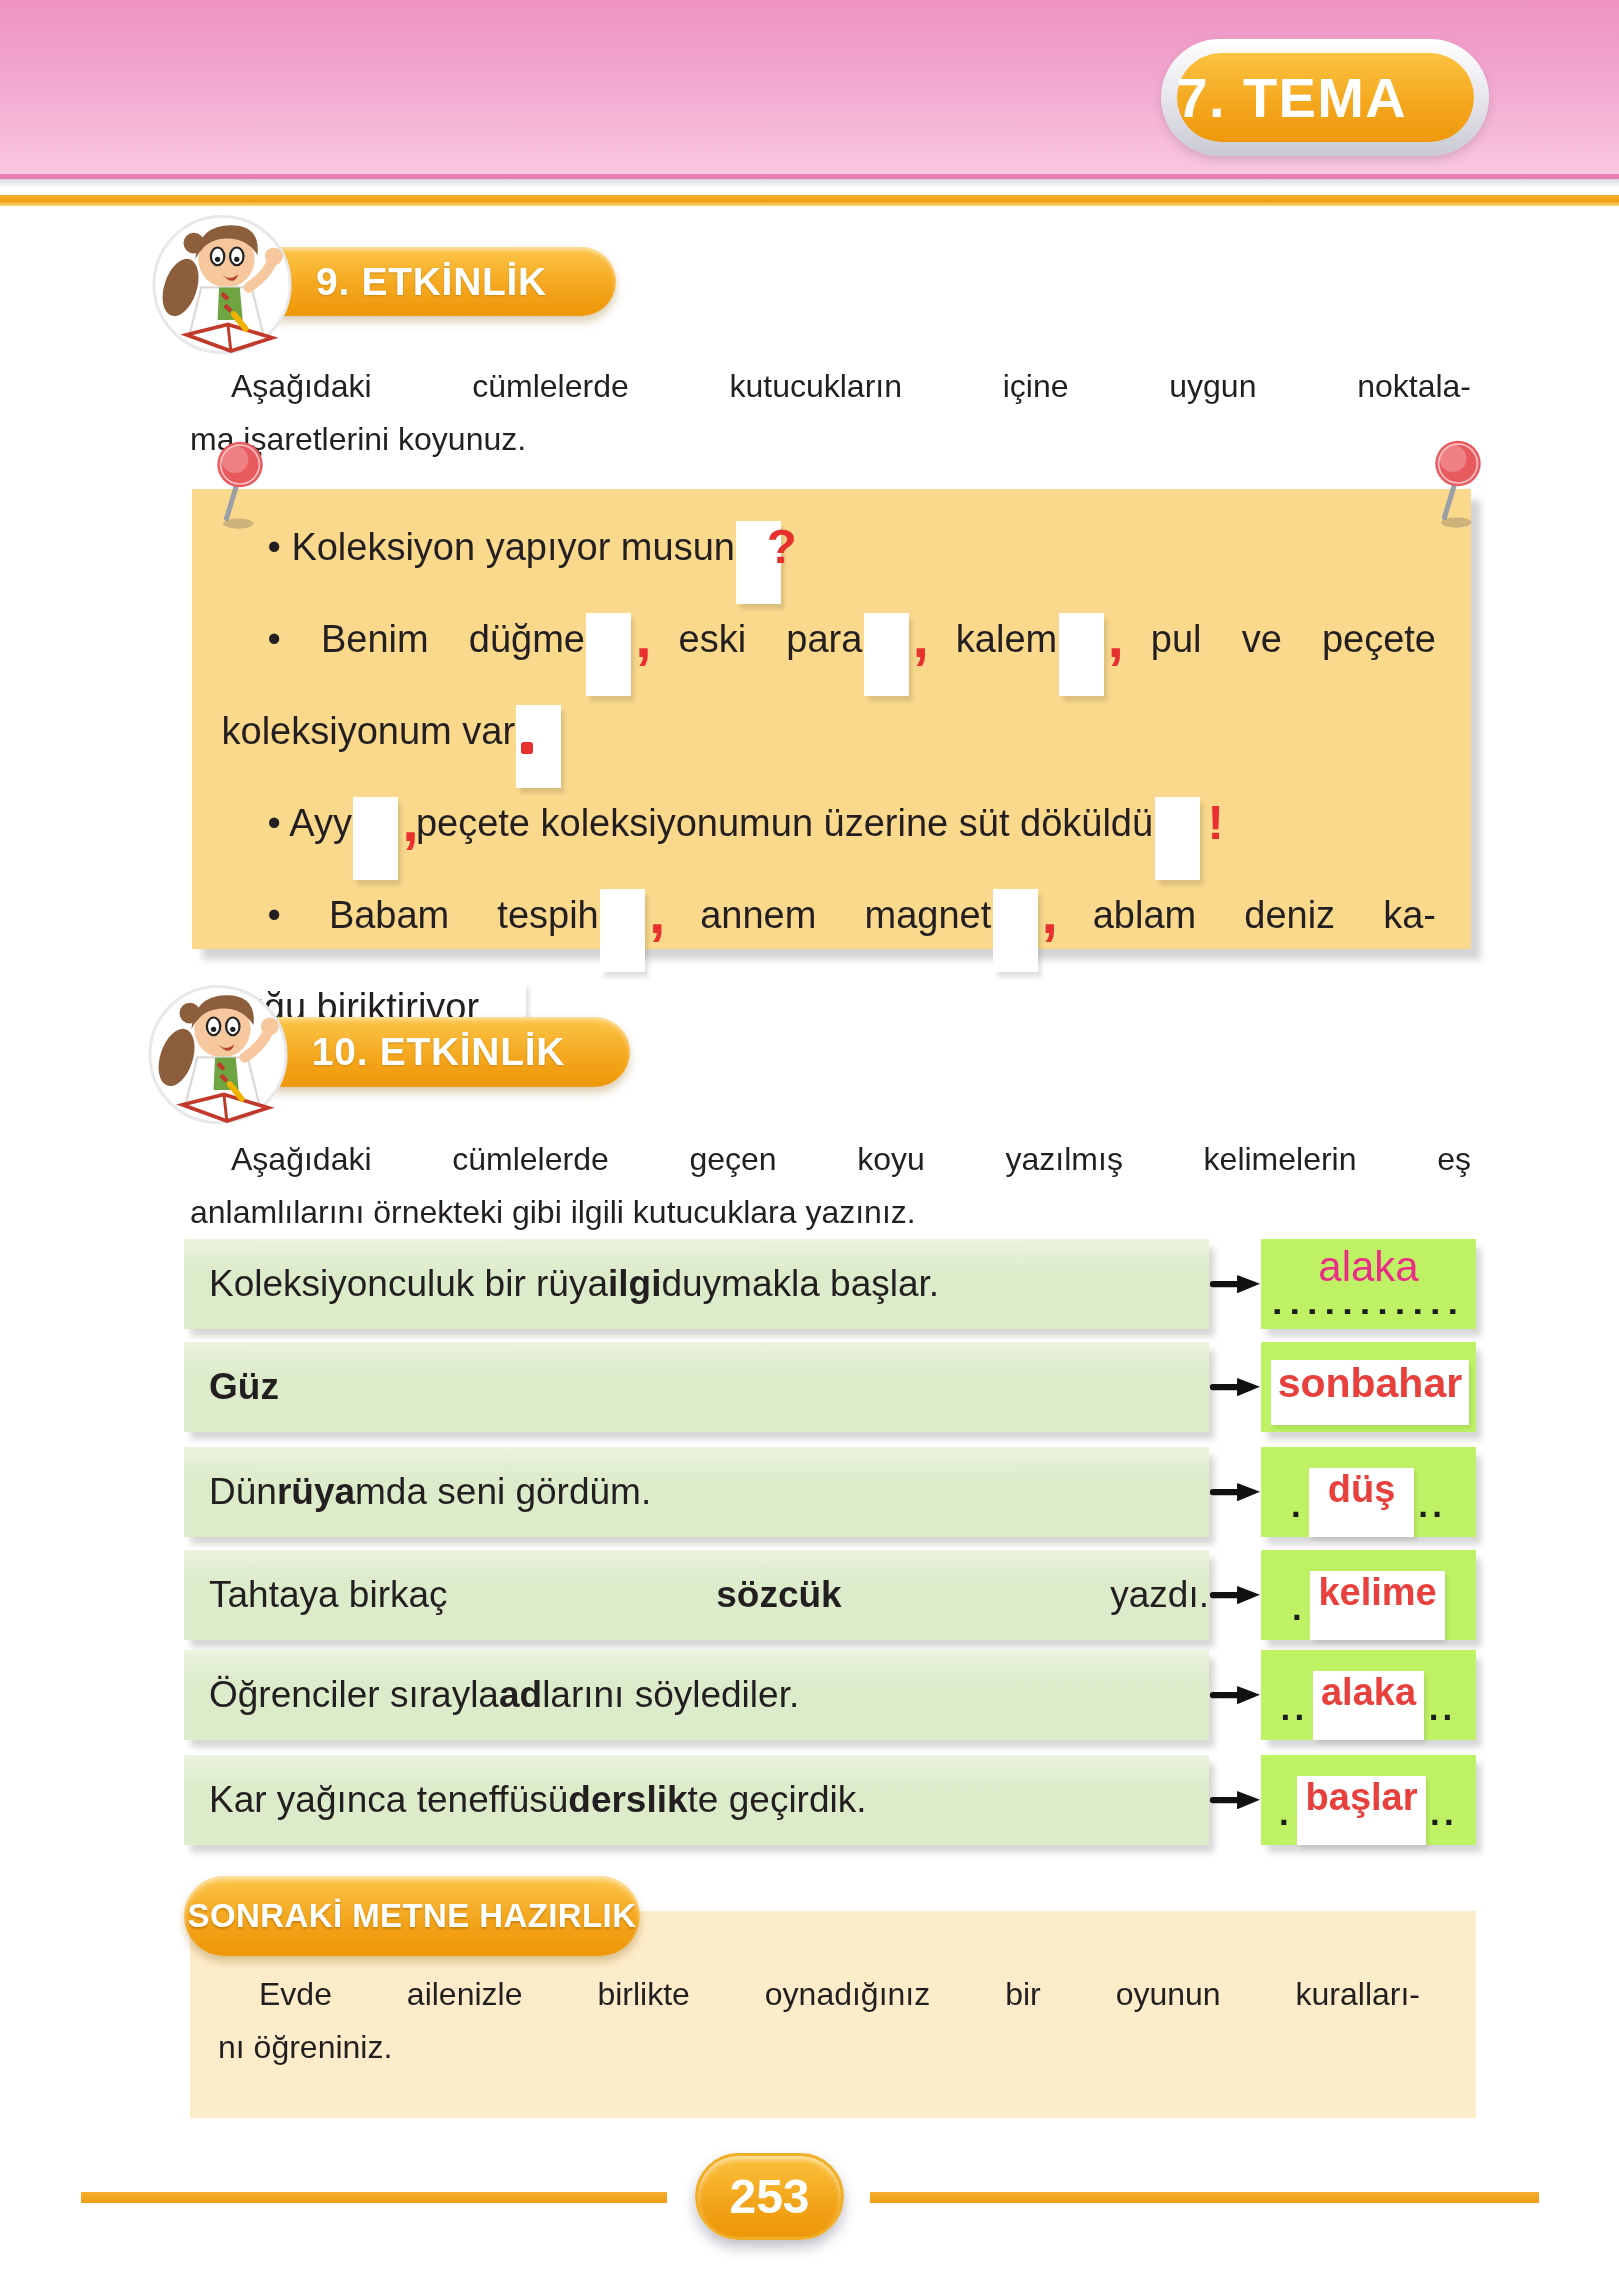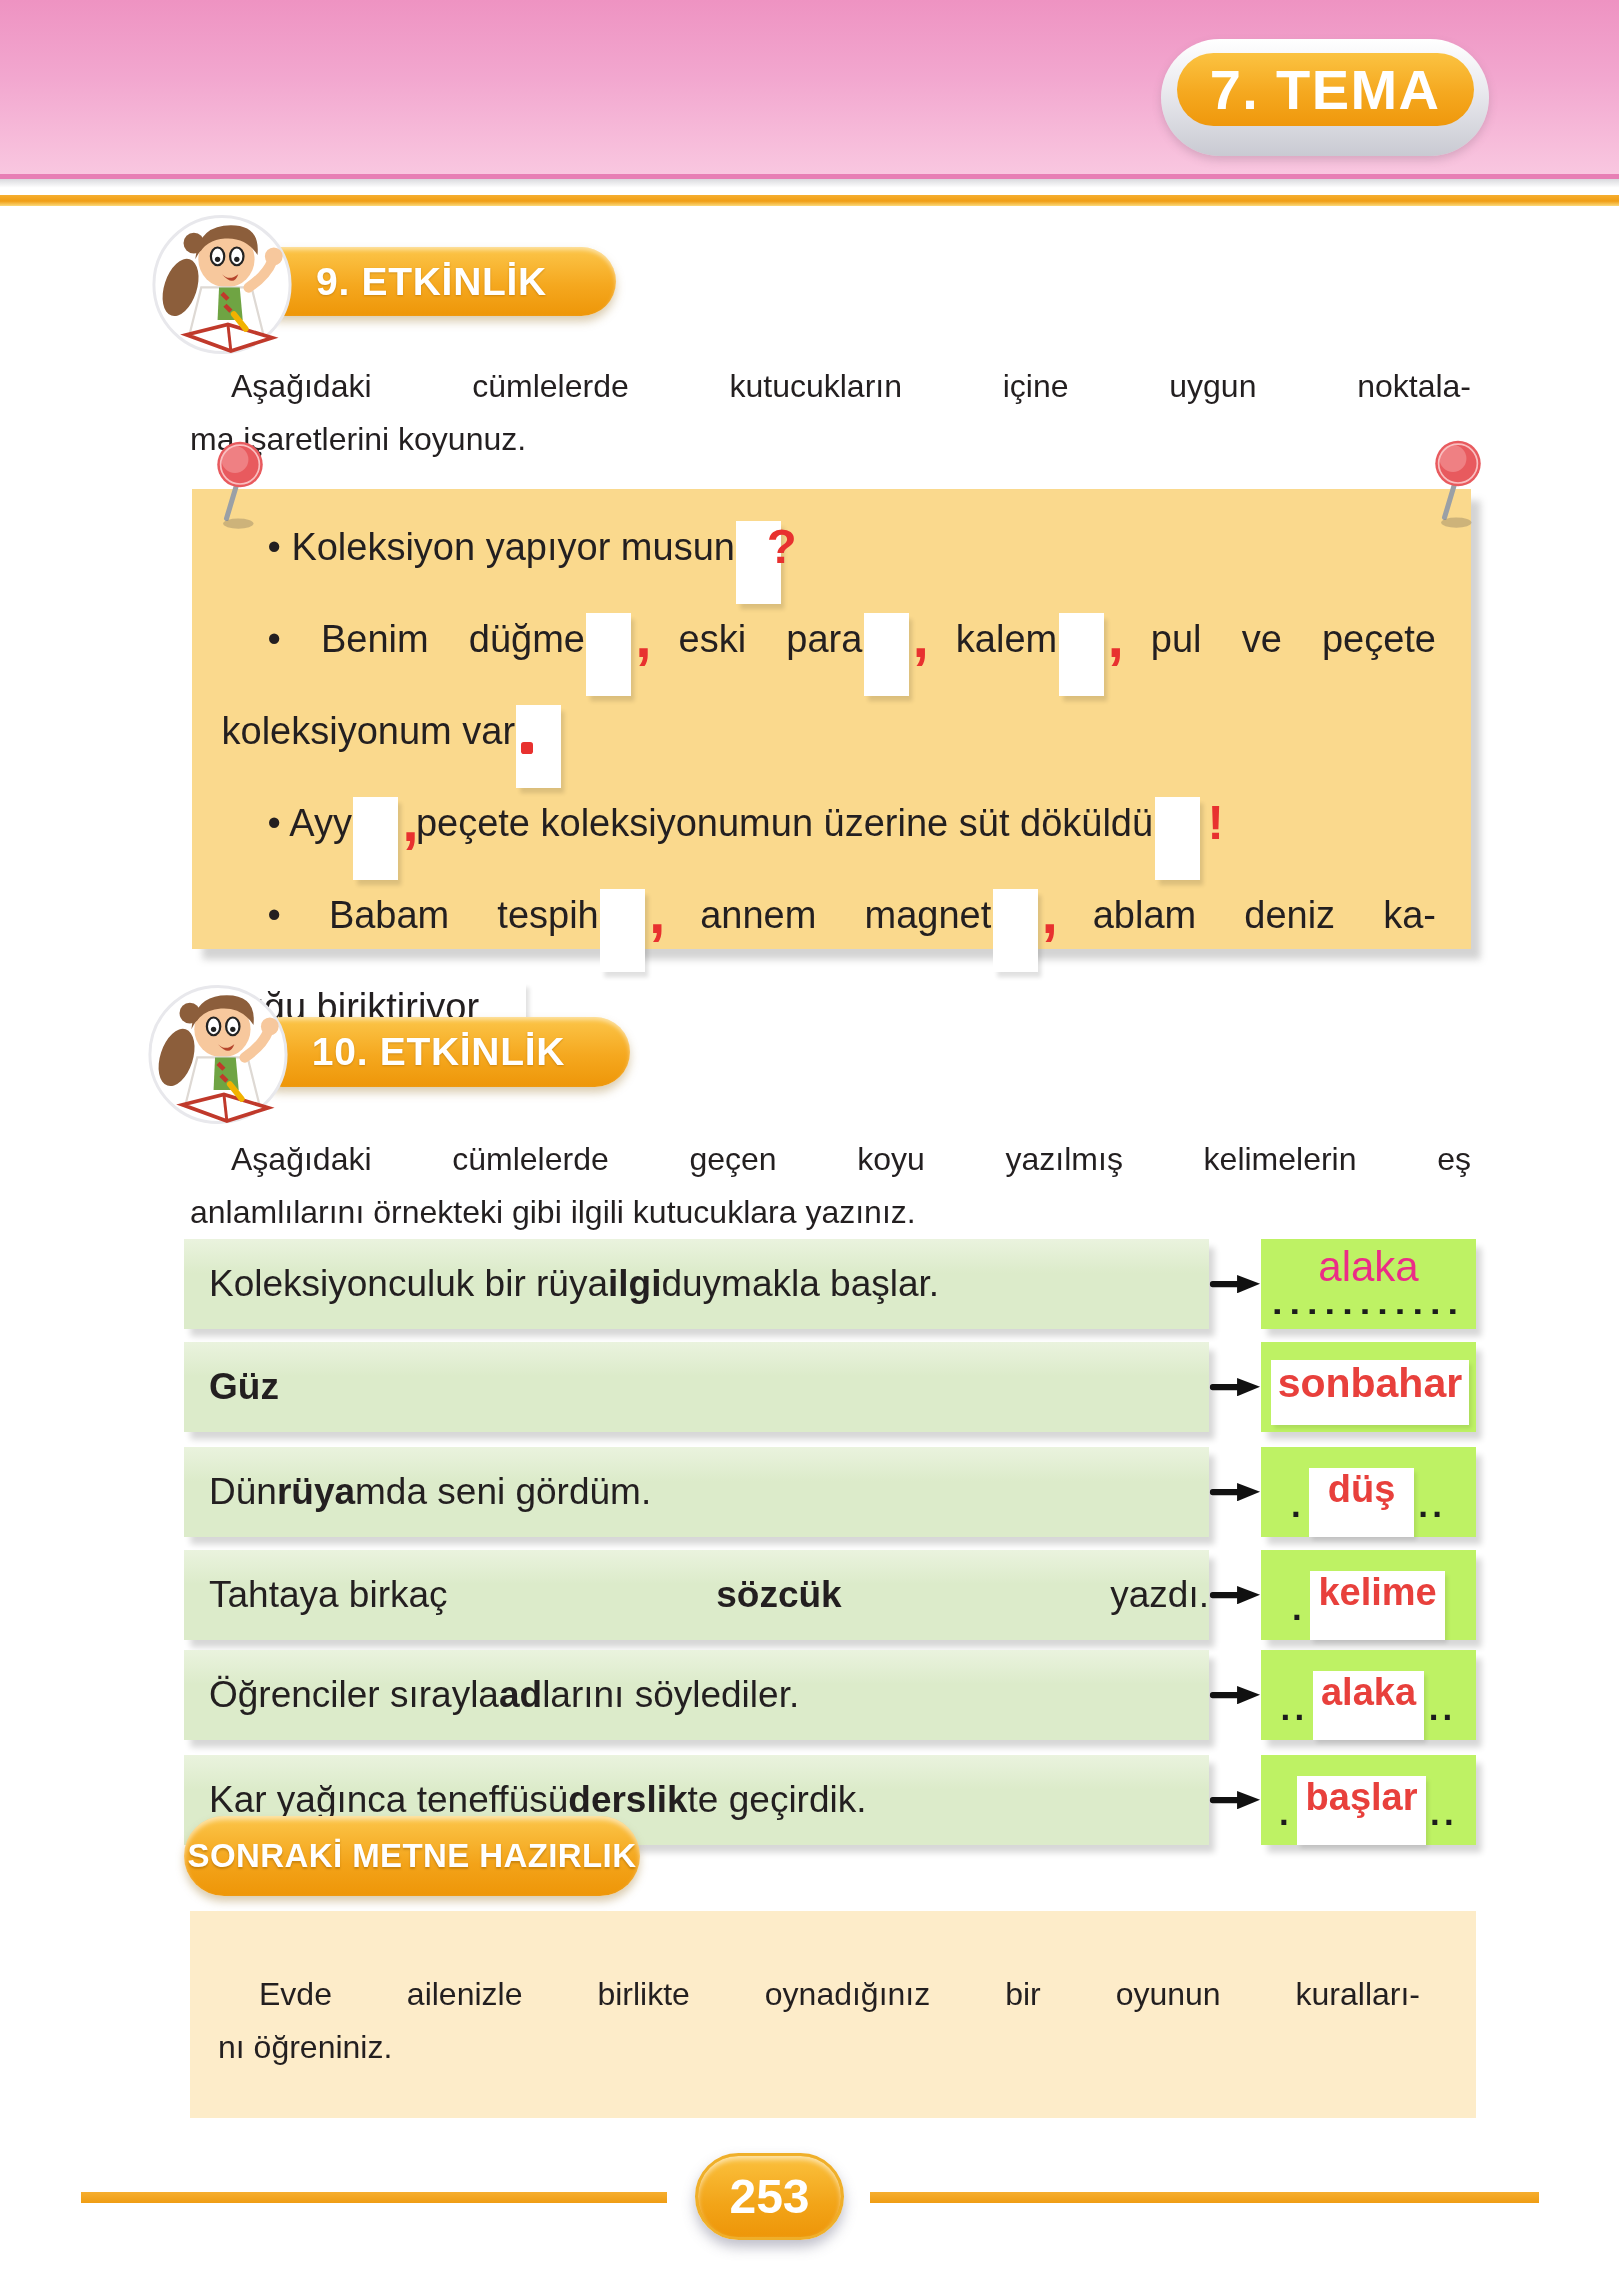--- a/index.html
+++ b/index.html
@@ -12,23 +12,23 @@
     background:linear-gradient(180deg,#EE93C2 0%,#F2A7CF 45%,#F9C7E0 100%);}
   .pink-line{left:0;top:174px;width:1620px;height:5.6px;background:#E77FB5;}
   .hdr-white{left:0;top:179px;width:1620px;height:15.5px;
     background:linear-gradient(180deg,#D9D9DD 0%,#FFFFFF 55%);}
   .gold-line{left:0;top:195px;width:1620px;height:11.2px;
     background:linear-gradient(180deg,#F6AE2F 0%,#F09E15 55%,#FBD979 100%);}
 
   .theme-capsule{left:1161px;top:39px;width:328px;height:117px;border-radius:60px;
     background:linear-gradient(180deg,#FFFFFF 0%,#E9E9EE 45%,#C9CAD2 100%);
     box-shadow:0 4.2px 8.4px rgba(120,90,110,.25);}
-  .theme-pill{left:15.5px;top:14px;width:297px;height:73px;border-radius:45px;
+  .theme-pill{left:15.5px;top:14px;width:297px;height:89px;border-radius:45px;
     background:linear-gradient(180deg,#FBC342 0%,#F5A81F 55%,#EF980C 100%);
-    display:flex;align-items:center;justify-content:center;}
+    display:flex;align-items:center;}
   .theme-pill span{color:#fff;font-size:56px;font-weight:bold;letter-spacing:1.4px;}
 
   
   .act-pill{border-radius:37px;
     background:linear-gradient(180deg,#FCC64A 0%,#F5A81F 55%,#EE9608 100%);
     box-shadow:0 5.6px 9.8px rgba(150,110,30,.35), inset 0 2.8px 4.2px rgba(255,255,255,.5);
     display:flex;align-items:center;justify-content:center;z-index:1;}
   .act-pill span{color:#fff;font-size:39px;font-weight:bold;letter-spacing:0.7px;
     text-shadow:0 1.4px 2.1px rgba(160,100,0,.45);}
   .mascot{width:148px;height:151px;z-index:2;}
@@ -72,21 +72,21 @@
     margin-bottom:15.5px;letter-spacing:4.2px;}
   .slip2{background:#fff;box-shadow:2.8px 4.2px 4.2px rgba(0,0,0,.10);
     display:flex;justify-content:center;align-items:flex-start;
     color:#E8403C;font-weight:bold;font-size:38px;
     min-width:105px;height:69px;margin-top:11.2px;padding:0 8.4px;box-sizing:border-box;}
   .slip2.full{position:absolute;left:9.8px;right:7px;top:18.3px;bottom:7px;
     min-width:0;height:auto;margin:0;font-size:41px;}
 
   
   .prep-box{left:190px;top:1911px;width:1286px;height:207px;background:#FDECC9;}
-  .prep-pill{left:184px;top:1816px;width:456px;height:80px;border-radius:41px;
+  .prep-pill{left:184px;top:1876px;width:456px;height:80px;border-radius:41px;
     background:linear-gradient(180deg,#FCC64A 0%,#F3A319 60%,#EE9608 100%);
     box-shadow:0 5.6px 8.4px rgba(150,110,30,.35), inset 0 3.5px 5.6px rgba(255,255,255,.55);
     display:flex;align-items:center;justify-content:center;}
   .prep-pill span{color:#fff;font-size:33px;font-weight:bold;letter-spacing:0.4px;
     text-shadow:0 2.1px 2.1px rgba(160,100,0,.5);}
   .prep-text{left:190px;top:1968px;width:1258px;padding:0 28px;box-sizing:border-box;}
 
   
   .foot-line{top:2192px;height:10.5px;background:linear-gradient(180deg,#F6AE2F,#EF9D14);}
   .page-pill{left:695px;top:2153px;width:149px;height:87px;border-radius:44px;

